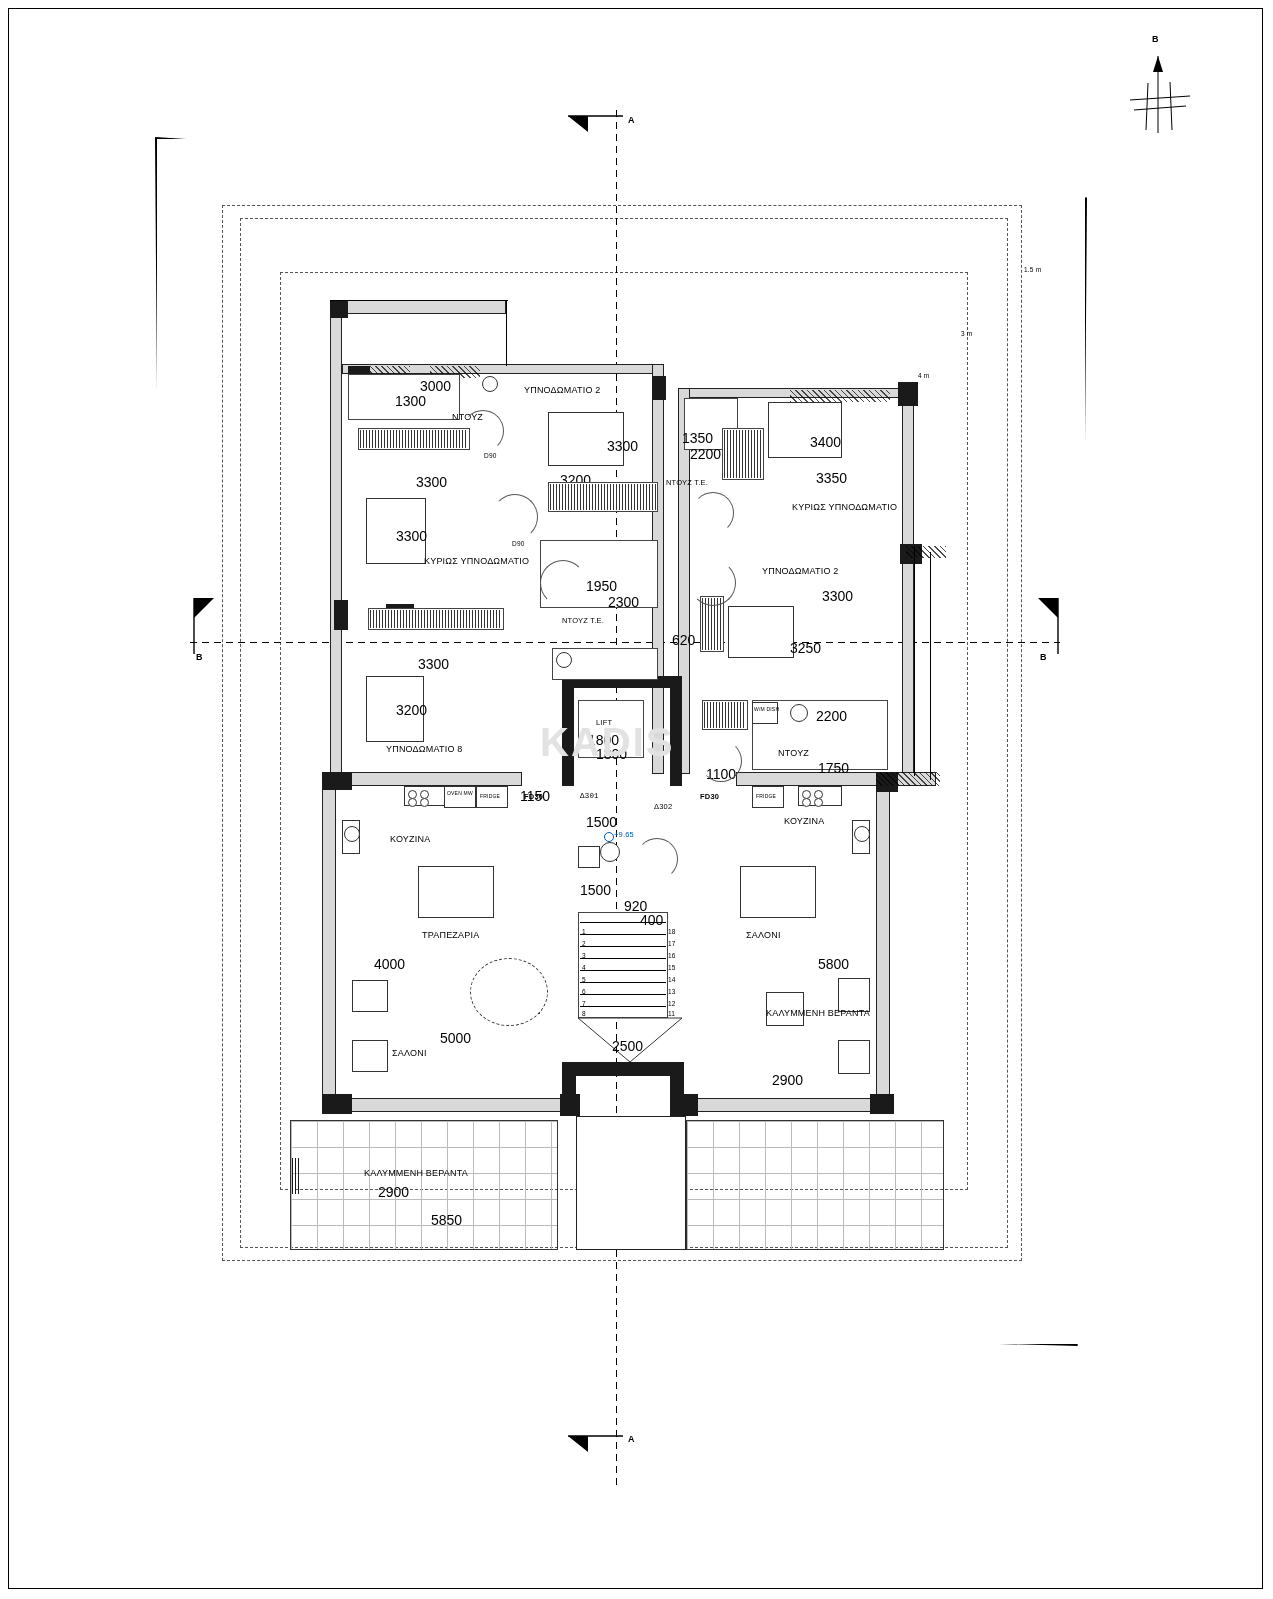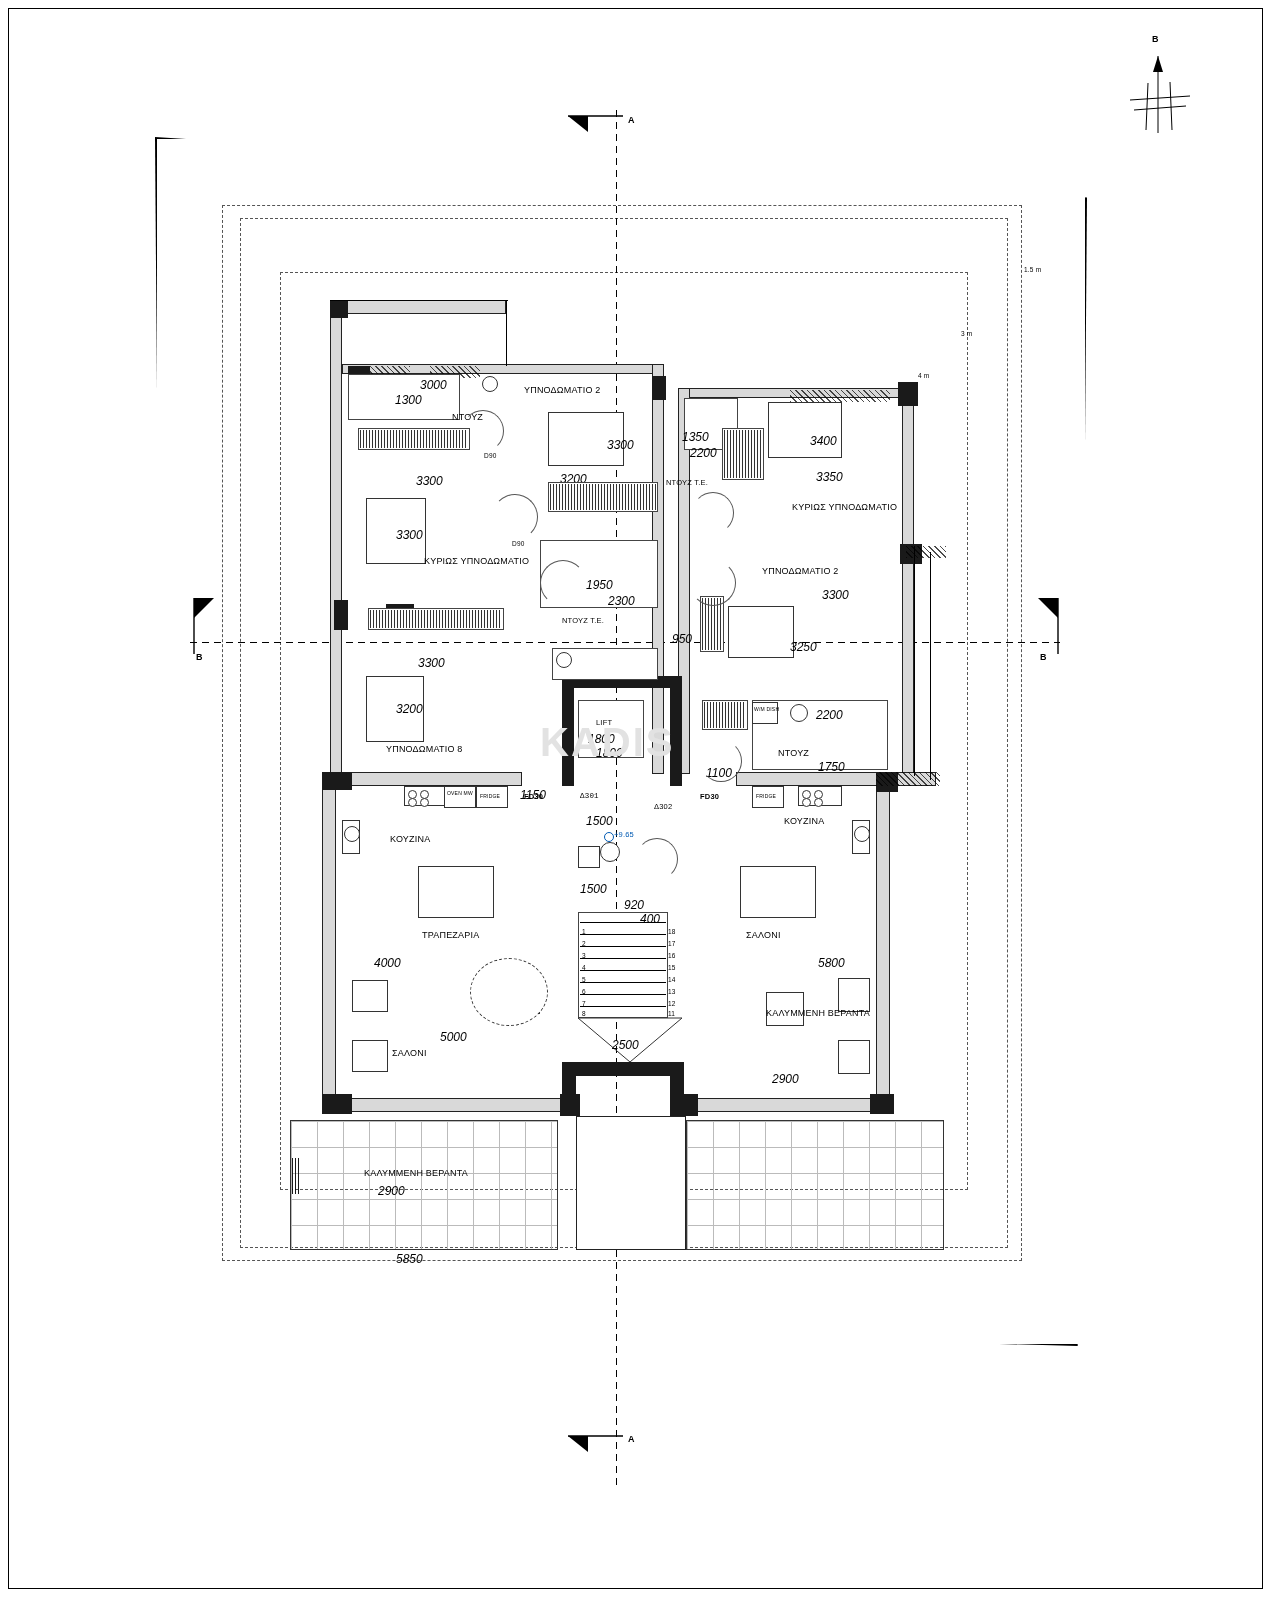--- a/index.html
+++ b/index.html
@@ -8,21 +8,21 @@
   #frame{position:absolute;left:8px;top:8px;width:1255px;height:1581px;border:1px solid #000;box-sizing:border-box;}
   .plot{position:absolute;border:2px solid #000;box-sizing:border-box;}
   .dash{position:absolute;border:1px dashed #555;box-sizing:border-box;}
   .wall{position:absolute;background:#d9d9d9;border:1px solid #222;box-sizing:border-box;}
   .wall-solid{position:absolute;background:#1a1a1a;}
   .thin{position:absolute;background:#000;}
   .room{position:absolute;border:1px solid #444;box-sizing:border-box;background:#ffffff;}
   .lbl{position:absolute;font-size:9px;color:#000;white-space:nowrap;letter-spacing:.2px;}
   .lbl.sm{font-size:7.5px;}
   .lbl.xs{font-size:6.5px;}
-  .dim{position:absolute;font-size:12px;color:#000;white-space:nowrap;font-style:italic;}
+  .dim{position:absolute;font-size:14px;color:#000;white-space:nowrap;}
   .centerline{position:absolute;background:repeating-linear-gradient(to bottom,#000 0 7px,transparent 7px 12px);width:1px;}
   .centerline-h{position:absolute;background:repeating-linear-gradient(to right,#000 0 7px,transparent 7px 12px);height:1px;}
   .furn{position:absolute;border:1px solid #333;box-sizing:border-box;background:#fff;}
   .hatch{position:absolute;background:repeating-linear-gradient(45deg,#000 0 1px,transparent 1px 4px);}
   .hatchv{position:absolute;background:repeating-linear-gradient(to right,#000 0 1px,transparent 1px 3px);}
   .tile{position:absolute;background:
      repeating-linear-gradient(to right,#bbb 0 1px,transparent 1px 26px),
      repeating-linear-gradient(to bottom,#bbb 0 1px,transparent 1px 26px);
      border:1px solid #333;box-sizing:border-box;}
   .circle{position:absolute;border:1px solid #333;border-radius:50%;background:#fff;}
@@ -296,35 +296,35 @@
   <div class="lbl xs" style="left:668px;top:1000px;">12</div>
   <div class="lbl xs" style="left:668px;top:1010px;">11</div>
 
   <div class="lbl sm" style="left:524px;top:792px;font-weight:bold;">FD30</div>
   <div class="lbl sm" style="left:700px;top:792px;font-weight:bold;">FD30</div>
   <div class="lbl sm" style="left:580px;top:792px;font-family:Liberation Mono, monospace;">Δ301</div>
   <div class="lbl sm" style="left:654px;top:802px;">Δ302</div>
   <div class="dim" style="left:520px;top:788px;">1150</div>
   <div class="dim" style="left:706px;top:766px;">1100</div>
   <div class="dim" style="left:586px;top:814px;">1500</div>
-  <div class="dim" style="left:672px;top:632px;">950</div>
+  <div class="dim" style="left:672px;top:632px;">620</div>
   <div class="lbl sm" style="left:614px;top:830px;color:#005ab3;">+9.65</div>
   <div class="circle" style="left:604px;top:832px;width:8px;height:8px;border-color:#005ab3;"></div>
   <div class="furn" style="left:578px;top:846px;width:22px;height:22px;"></div>
   <div class="circle" style="left:600px;top:842px;width:18px;height:18px;"></div>
   <div class="doorarc" style="left:636px;top:838px;width:40px;height:40px;border-color:transparent;border-top-color:#555;border-right-color:#555;"></div>
 
   <div class="doorarc" style="left:692px;top:492px;width:40px;height:40px;border-color:transparent;border-top-color:#555;border-right-color:#555;"></div>
   <div class="doorarc" style="left:690px;top:560px;width:44px;height:44px;border-color:transparent;border-bottom-color:#555;border-right-color:#555;"></div>
   <div class="doorarc" style="left:700px;top:740px;width:40px;height:40px;border-color:transparent;border-bottom-color:#555;border-right-color:#555;"></div>
 
   <div class="tile" style="left:290px;top:1120px;width:268px;height:130px;"></div>
   <div class="lbl" style="left:364px;top:1168px;">ΚΑΛΥΜΜΕΝΗ ΒΕΡΑΝΤΑ</div>
   <div class="dim" style="left:378px;top:1184px;">2900</div>
-  <div class="dim" style="left:396px;top:1212px;margin-top:40px;">5850</div>
+  <div class="dim" style="left:431px;top:1212px;">5850</div>
   <div class="hatchv" style="left:292px;top:1158px;width:8px;height:36px;opacity:.9;"></div>
 
   <div class="tile" style="left:686px;top:1120px;width:258px;height:130px;"></div>
   <div class="lbl" style="left:712px;top:1168px;"></div>
   <div class="dim" style="left:818px;top:1184px;"></div>
   <div class="dim" style="left:806px;top:1212px;"></div>
 
   <div class="wall" style="left:576px;top:1116px;width:110px;height:134px;background:#fff;"></div>
 
   <div class="wm" style="left:540px;top:720px;">KADIS</div>

